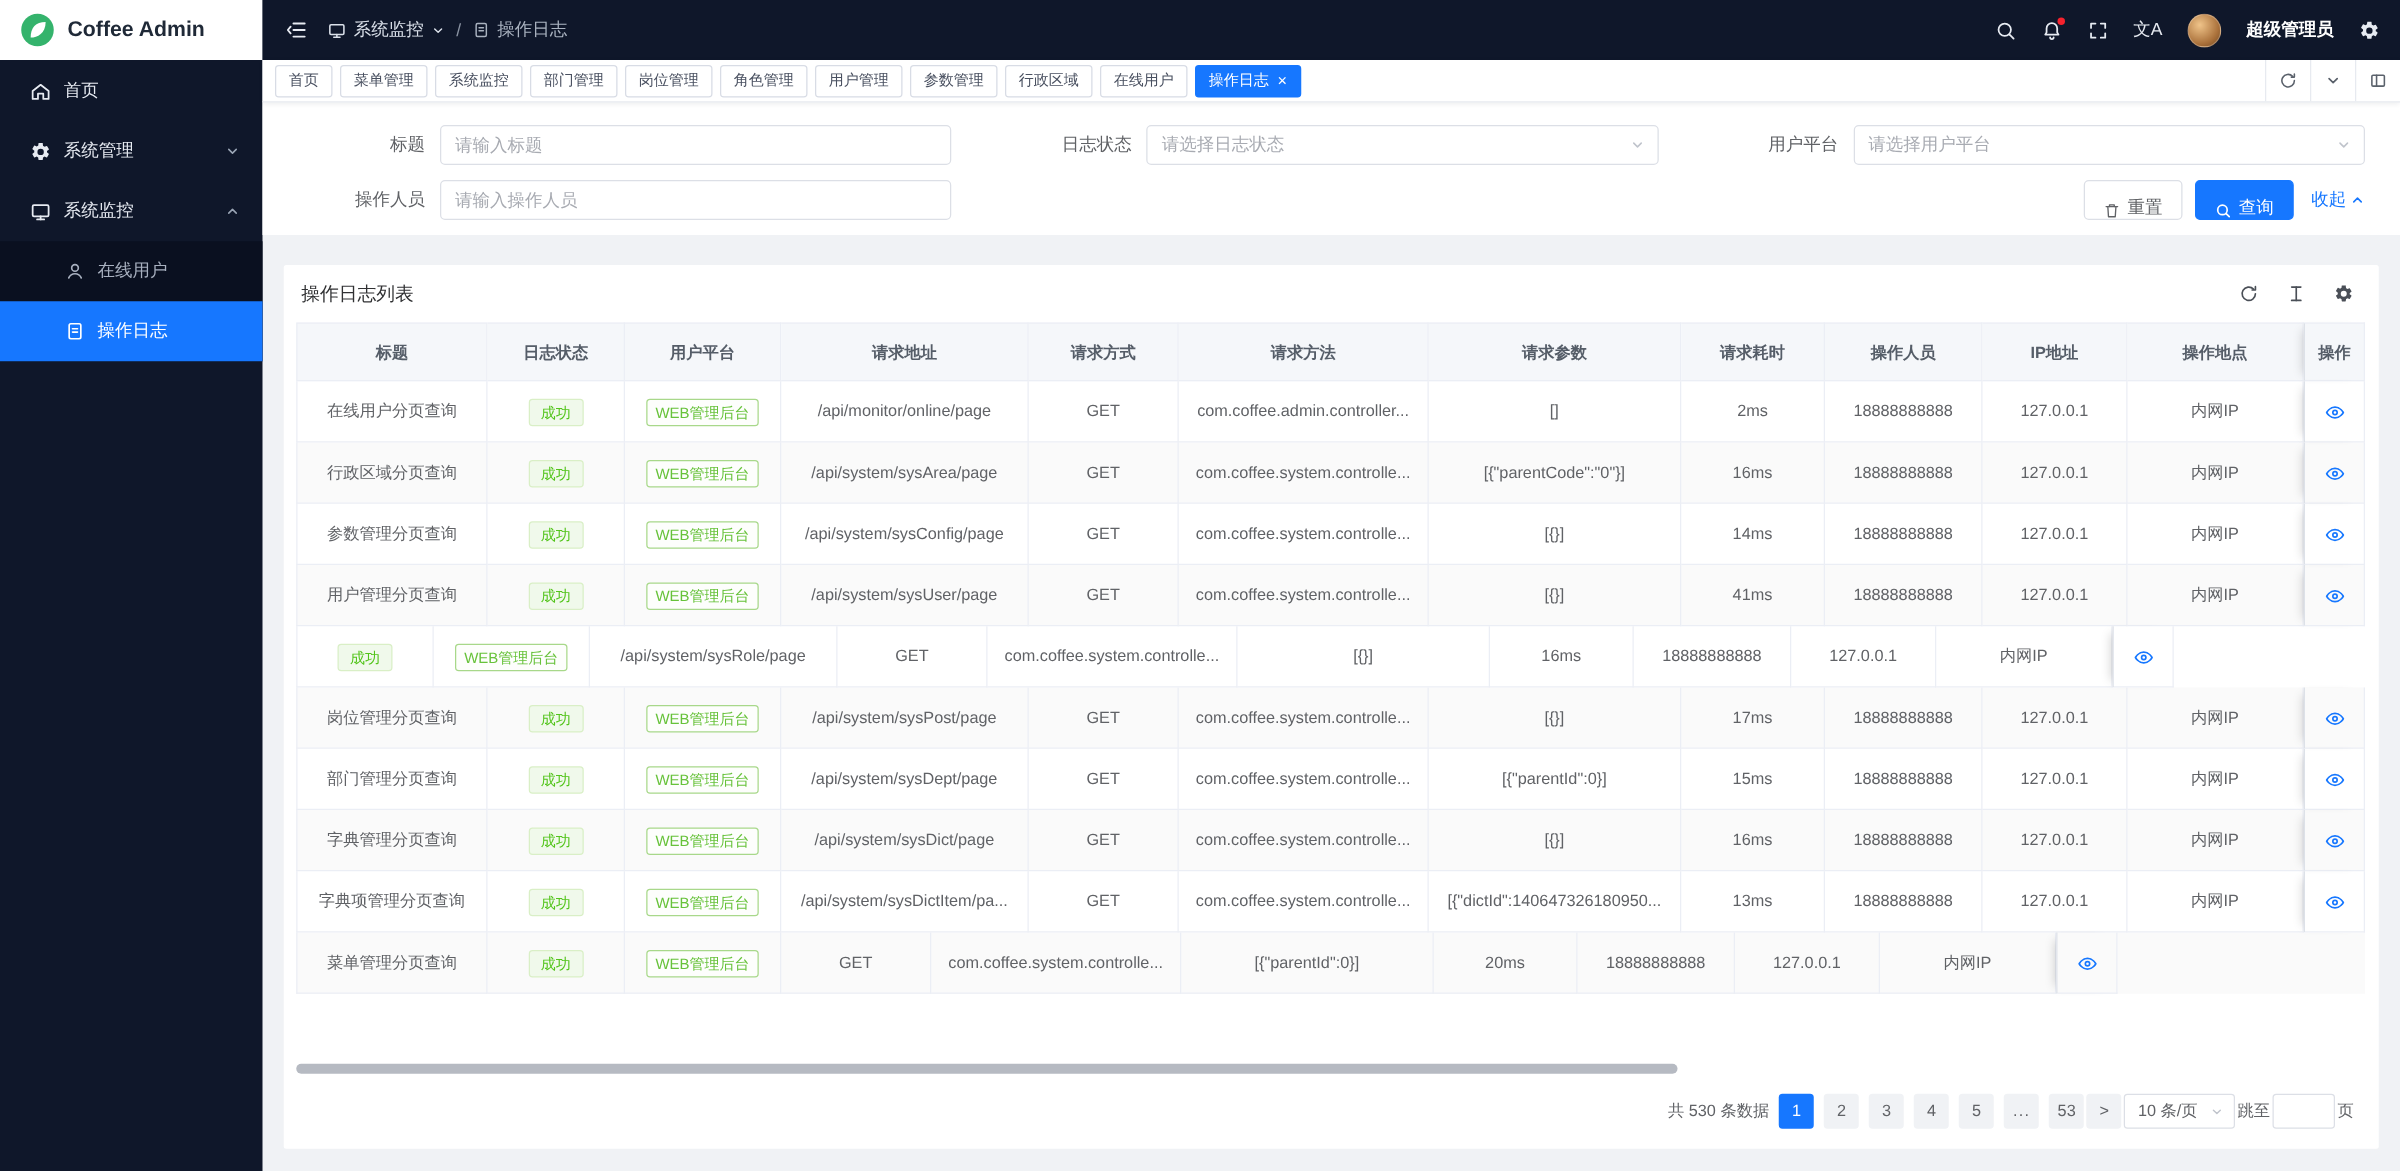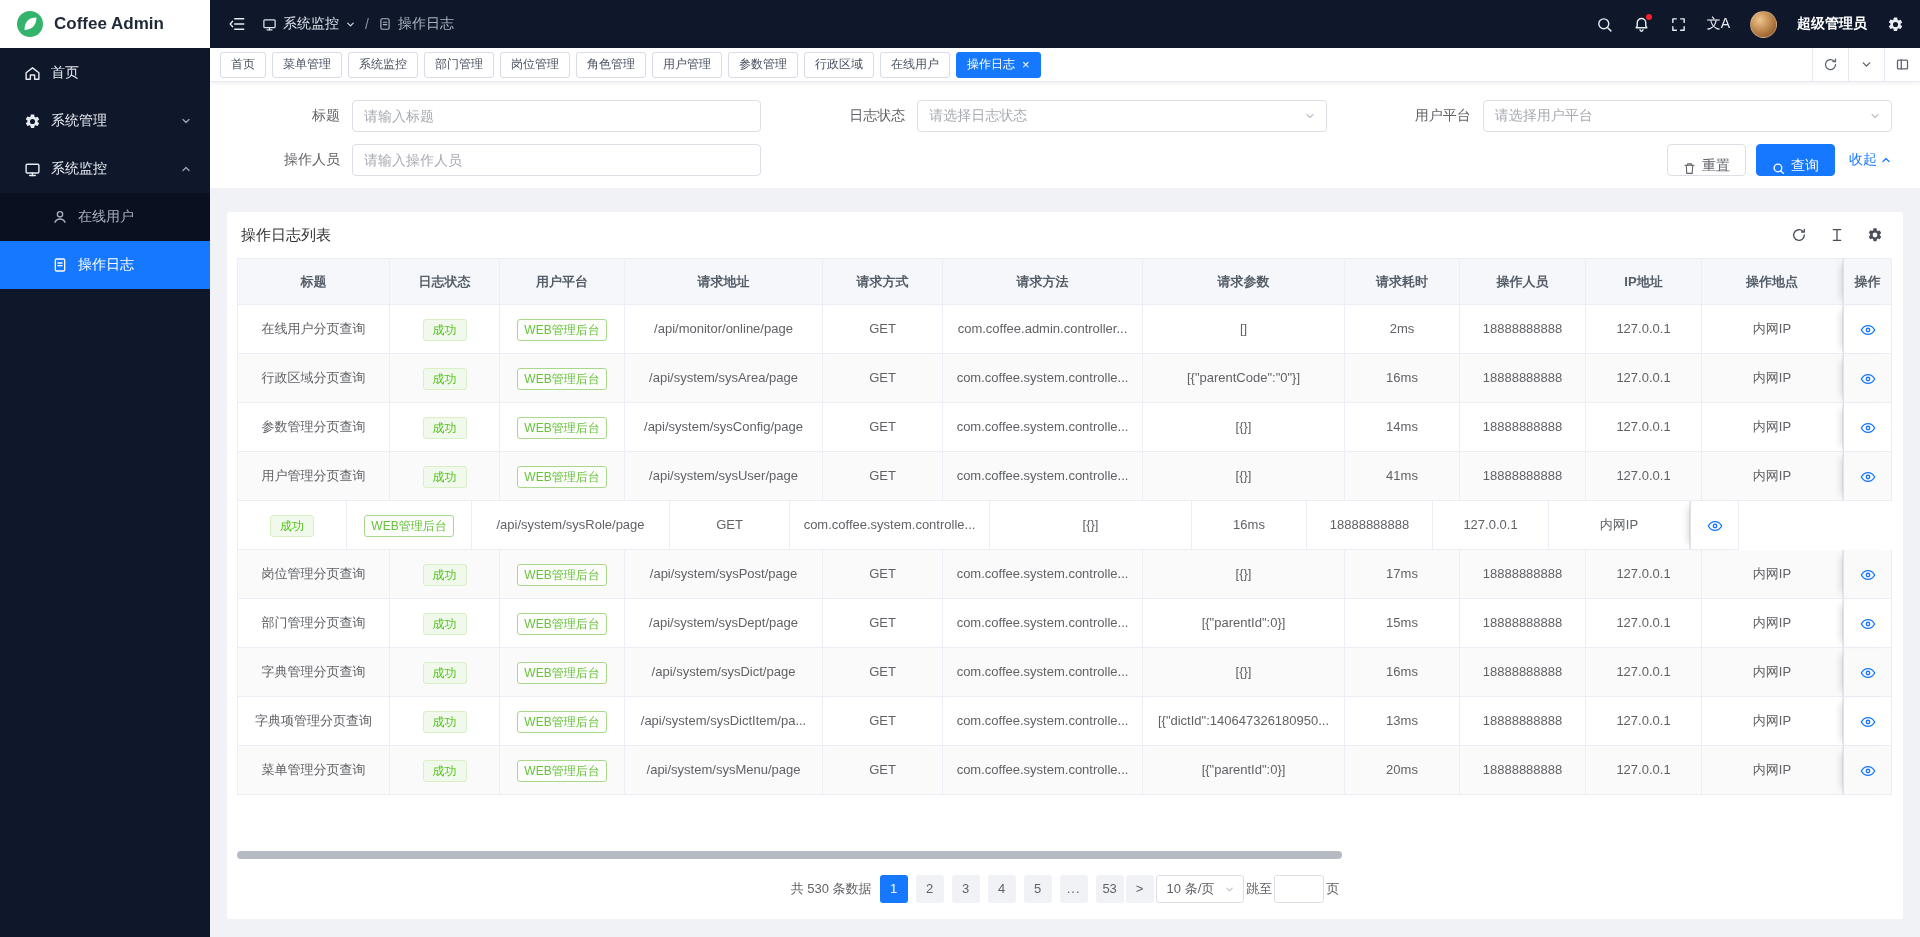--- a/index.html
+++ b/index.html
@@ -82,21 +82,21 @@
   .tag { display: inline-block; vertical-align: middle; font-size: 12px; line-height: 20px; border-radius: 3px; }
   .tag-success { color: #52c41a; background: #f0f9eb; border: 1px solid #d9efc6; padding: 0 9px; }
   .tag-platform { color: #67c23a; background: #fdfefc; border: 1px solid #a8d88a; padding: 0 6px; }
   .eye { display: inline-flex; vertical-align: middle; color: #1677ff; cursor: pointer; }
 
   .spacer { flex: 1; }
   .h-scrollbar { height: 8px; margin: 0 10px 10px; flex: none; position: relative; }
   .h-thumb { position: absolute; left: 0; top: 0; height: 8px; width: 1105px; background: #b6bac2; border-radius: 4px; cursor: pointer; }
 
   
-  .pagination { flex: none; display: flex; align-items: center; justify-content: center; gap: 2px; padding: 6px 20px 16px; font-size: 13px; color: #606266; }
+  .pagination { flex: none; display: flex; align-items: center; justify-content: flex-end; gap: 2px; padding: 6px 20px 16px; font-size: 13px; color: #606266; }
   .total { margin-right: 6px; }
   .pager { display: flex; align-items: center; gap: 8px; }
   .page-btn { min-width: 28px; height: 28px; line-height: 28px; padding: 0 5px; text-align: center; background: #f0f2f5; border-radius: 3px; color: #606266; font-size: 13px; cursor: pointer; user-select: none; }
   .page-btn.active { background: #1677ff; color: #fff; }
   .page-btn.dots { letter-spacing: 1px; }
   .page-size { height: 28px; border: 1px solid #dcdfe6; border-radius: 3px; background: #fff; display: flex; align-items: center; gap: 10px; padding: 0 8px 0 10px; cursor: pointer; }
   .jump-input { width: 50px; height: 28px; border: 1px solid #dcdfe6; border-radius: 3px; outline: none; padding: 0 6px; font-size: 13px; font-family: inherit; }
 
   .ico svg { display: block; }
 </style>
@@ -580,21 +580,20 @@
                     <svg viewBox="0 0 24 24" width="16" height="16" fill="none" stroke="currentColor" stroke-width="2" stroke-linecap="round" stroke-linejoin="round">
                       <path d="M2 12s3.5-6.5 10-6.5S22 12 22 12s-3.5 6.5-10 6.5S2 12 2 12z"></path>
                       <circle cx="12" cy="12" r="2.6"></circle>
                     </svg>
                   </span></div>
               </div>
               <div class="t-row">
                 <div class="t-cell c0">菜单管理分页查询</div>
                 <div class="t-cell c1"><span class="tag tag-success">成功</span></div>
                 <div class="t-cell c2"><span class="tag tag-platform">WEB管理后台</span></div>
-                <div class="t-cell c3">/api/system/sysMenu/page</div>
                 <div class="t-cell c4">GET</div>
                 <div class="t-cell c5">com.coffee.system.controlle...</div>
                 <div class="t-cell c6">[{"parentId":0}]</div>
                 <div class="t-cell c7">20ms</div>
                 <div class="t-cell c8">18888888888</div>
                 <div class="t-cell c9">127.0.0.1</div>
                 <div class="t-cell c10">内网IP</div>
                 <div class="t-cell c11"><span class="eye">
                     <svg viewBox="0 0 24 24" width="16" height="16" fill="none" stroke="currentColor" stroke-width="2" stroke-linecap="round" stroke-linejoin="round">
                       <path d="M2 12s3.5-6.5 10-6.5S22 12 22 12s-3.5 6.5-10 6.5S2 12 2 12z"></path>

